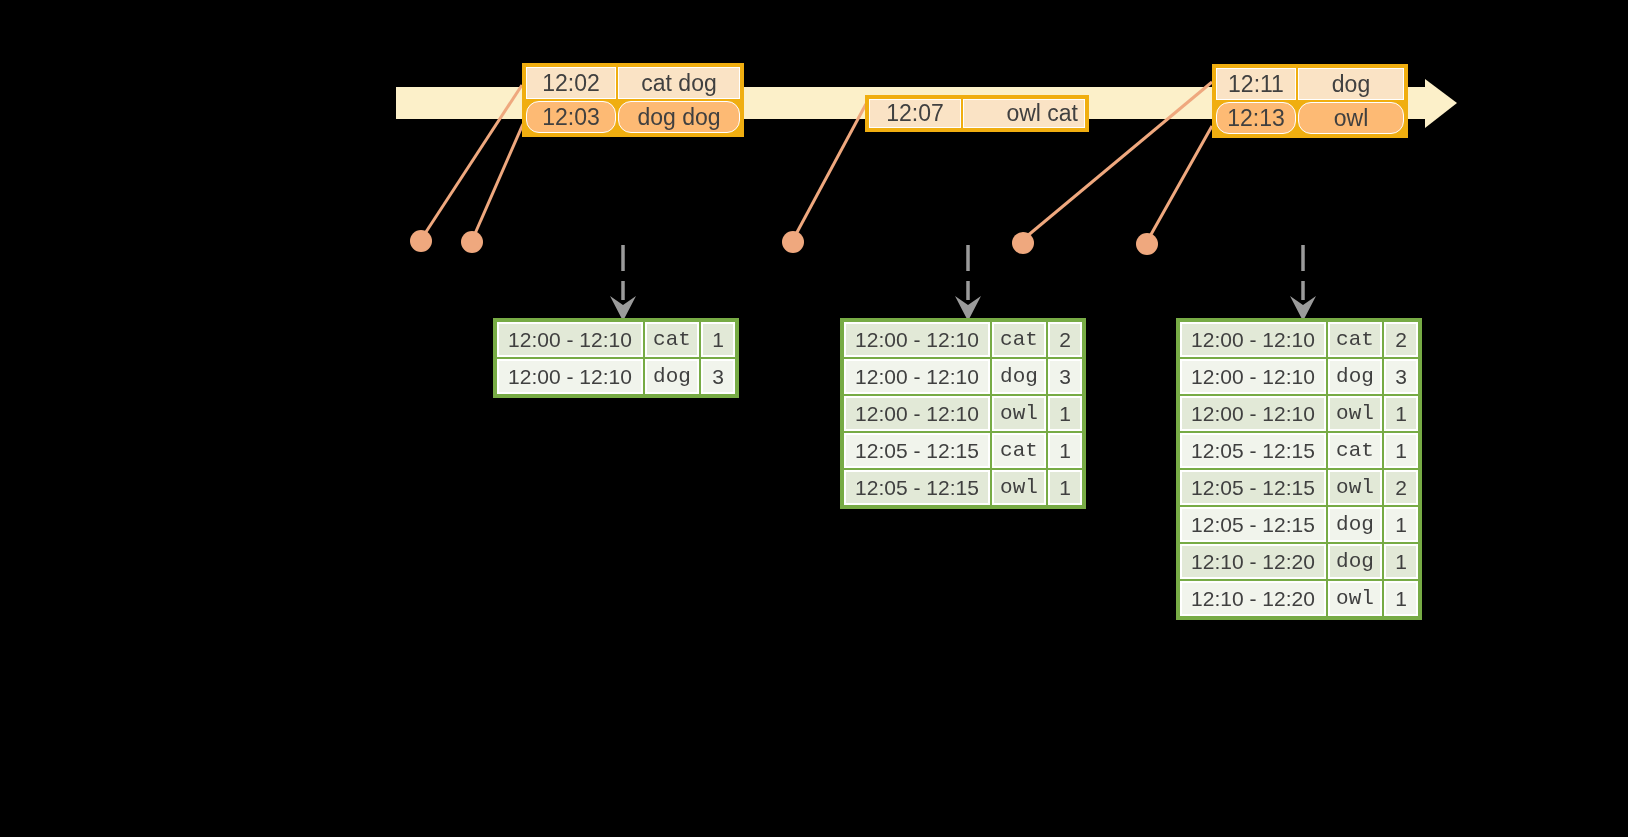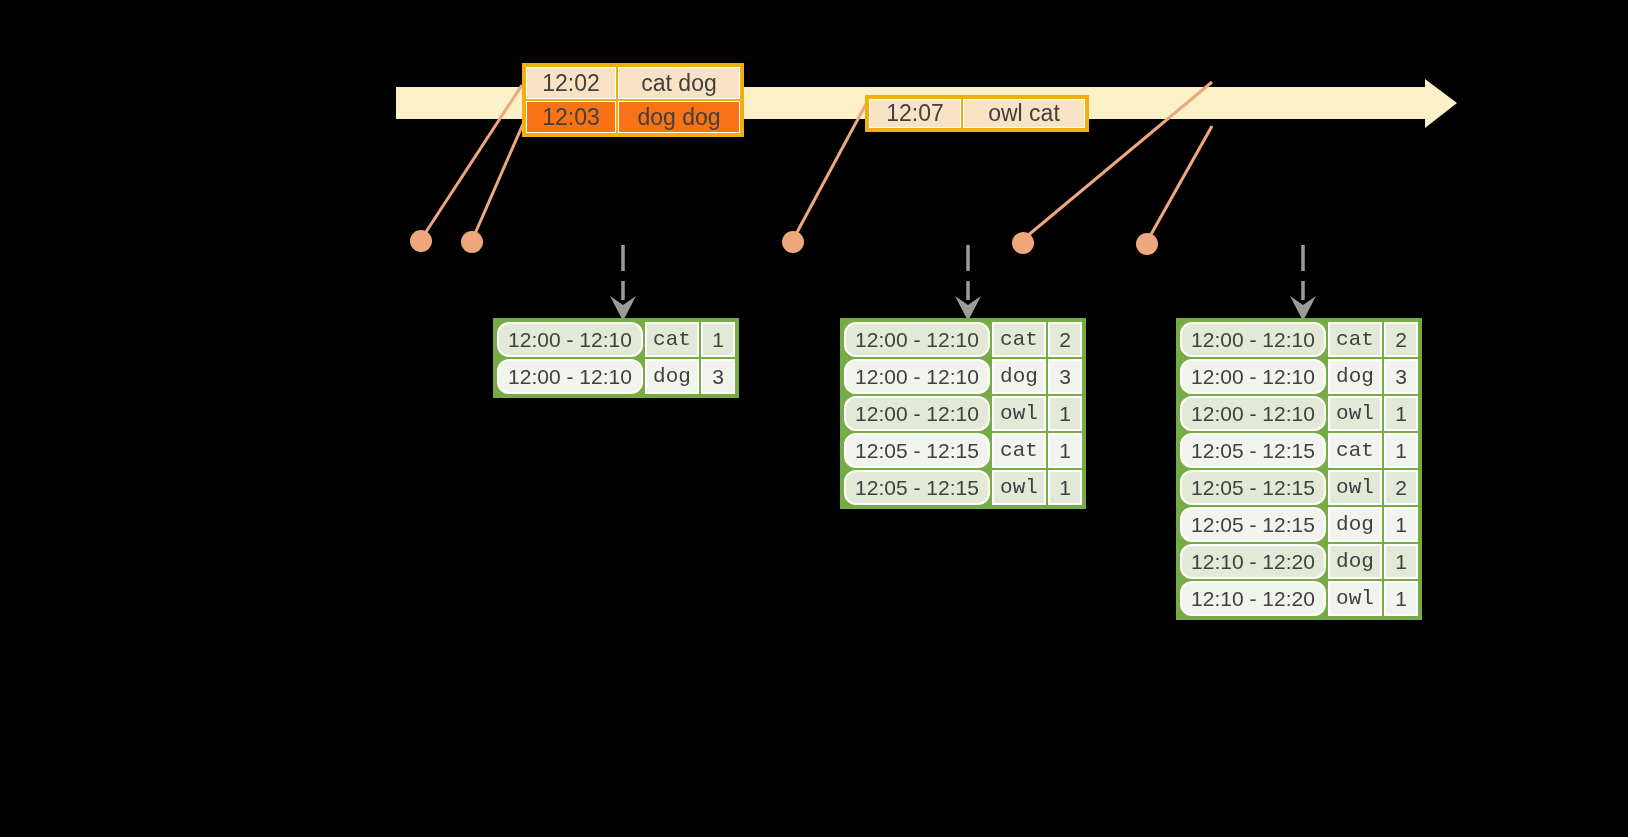--- a/index.html
+++ b/index.html
@@ -16,44 +16,44 @@
   table.etable{
     position:absolute;z-index:2;
     border-collapse:separate;border-spacing:2px;
     background:#F0AE10;border:2px solid #F0AE10;
   }
   table.etable td{
     background:#FAE3C5;border:1px solid #FFFFFF;
     color:#404040;font-size:23px;text-align:center;
     vertical-align:middle;padding:0 6px;
   }
-  table.etable tr.alt td{background:#f97316;}
+  table.etable tr.alt td{background:#fdba74;border-radius:13px;}
   #etable-1{left:522px;top:63px;}
   #etable-1 td.t{width:76px;height:30px;}
   #etable-1 td.w{width:108px;}
   #etable-2{left:865px;top:95px;}
   #etable-2 td.t{width:78px;height:26px;}
-  #etable-2 td.w{width:108px;}
+  #etable-2 td.w{width:108px;text-align:right;}
   #etable-3{left:1212px;top:64px;}
   #etable-3 td.t{width:66px;height:30px;}
   #etable-3 td.w{width:92px;}
 
   
   table.gtable{
     position:absolute;z-index:2;
     border-collapse:separate;border-spacing:2px;
     background:#77AB45;border:2px solid #77AB45;
   }
   table.gtable td{
     border:2px solid #FFFFFF;background:#F1F4EC;
     color:#404040;font-size:21px;text-align:center;
     vertical-align:middle;height:31px;padding:0;
   }
   table.gtable tr:nth-child(odd) td{background:#E2E9D7;}
-  table.gtable td.win{width:142px;border-radius:12px;}
+  table.gtable td.win{width:142px;}
   table.gtable td.word{width:50px;font-family:Liberation Mono, monospace;}
   table.gtable td.cnt{width:30px;}
   #gtable-1{left:493px;top:318px;}
   #gtable-2{left:840px;top:318px;}
   #gtable-3{left:1176px;top:318px;}
 </style>
 </head>
 <body>
 
 <div id="canvas">
@@ -106,20 +106,32 @@
 
   <table id="etable-2" class="etable">
     <tbody>
         <tr>
       <td class="t">12:07</td>
       <td class="w">owl cat</td>
     </tr>
   </tbody>
     </table>
 
+  <table id="etable-3" class="etable">
+    <tbody>
+        <tr>
+      <td class="t">12:11</td>
+      <td class="w">dog</td>
+    </tr>
+    <tr class="alt">
+      <td class="t">12:13</td>
+      <td class="w">owl</td>
+    </tr>
+  </tbody>
+    </table>
 
   <table id="gtable-1" class="gtable">
     <tbody>
         <tr>
       <td class="win">12:00 - 12:10</td>
       <td class="word">cat</td>
       <td class="cnt">1</td>
     </tr>
     <tr>
       <td class="win">12:00 - 12:10</td>

